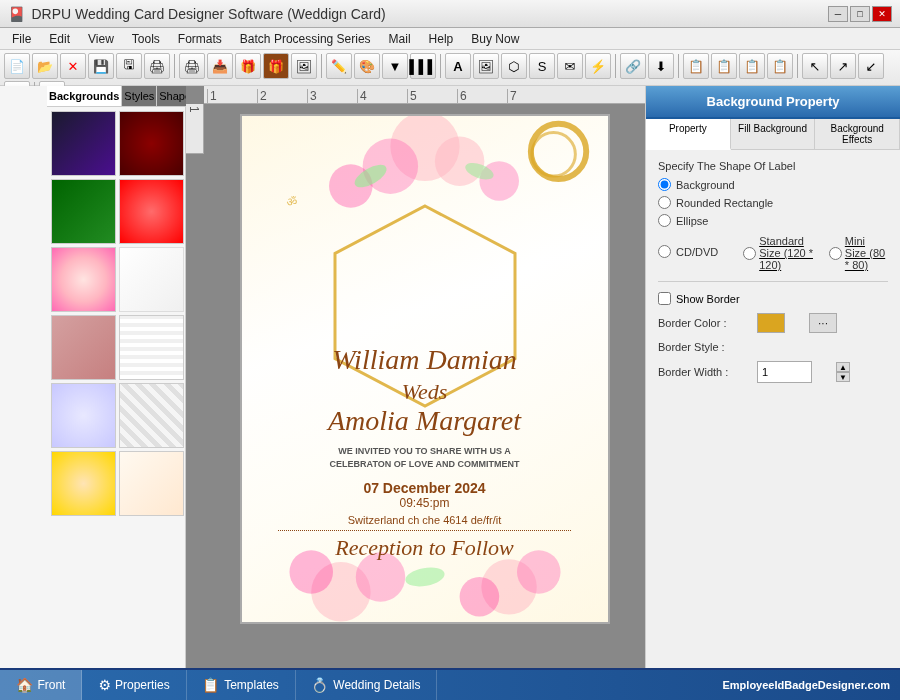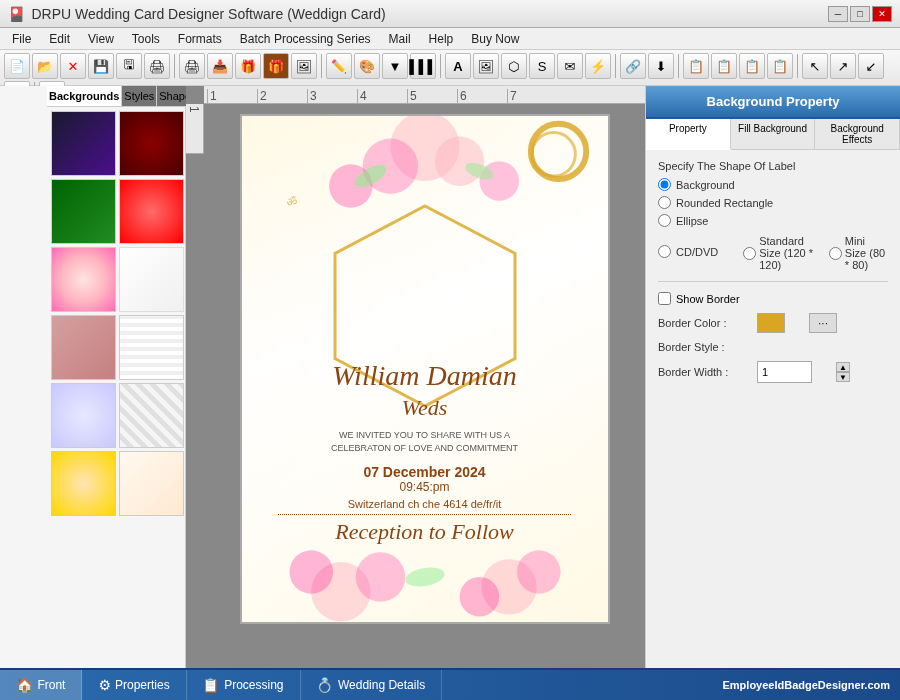--- a/index.html
+++ b/index.html
@@ -76,38 +76,38 @@
       border: 2px solid #aaa;
       position: relative;
       overflow: hidden;
       display: flex; flex-direction: column; align-items: center; justify-content: center;
     }
 
     
     .card-title { font-family: Georgia, serif; font-size: 28px; color: #8B4513; font-style: italic; text-align: center; line-height: 1.3; margin-top: 80px; }
     .card-subtitle { font-family: Georgia, serif; font-size: 22px; color: #8B4513; font-style: italic; text-align: center; }
     .card-name2 { font-family: Georgia, serif; font-size: 28px; color: #8B4513; font-style: italic; text-align: center; }
-    .card-body { font-size: 9px; color: #555; text-align: center; margin: 8px 24px; line-height: 1.5; font-weight: normal; }
+    .card-body { font-size: 9px; color: #555; text-align: center; margin: 8px 24px; line-height: 1.5; font-weight: bold; }
     .card-date { font-size: 14px; color: #8B4513; font-weight: bold; text-align: center; }
     .card-time { font-size: 12px; color: #8B4513; text-align: center; }
     .card-venue { font-size: 11px; color: #8B4513; text-align: center; margin: 4px; border-bottom: 1px dotted #8B4513; padding-bottom: 4px; width: 80%; }
     .card-reception { font-family: Georgia, serif; font-size: 22px; color: #8B4513; font-style: italic; text-align: center; }
     .card-inner { position: relative; z-index: 2; display: flex; flex-direction: column; align-items: center; width: 100%; }
 
     
     #right-panel { width: 255px; background: #f0f0f0; border-left: 1px solid #ccc; display: flex; flex-direction: column; }
     #right-header { background: linear-gradient(to bottom, #5a9fd4, #2a6aad); color: white; text-align: center; padding: 8px; font-size: 13px; font-weight: bold; border-bottom: 2px solid #1a5a9d; }
     #right-tabs { display: flex; border-bottom: 1px solid #ccc; background: #e8e8e8; }
     .right-tab { flex: 1; text-align: center; padding: 4px 2px; cursor: pointer; font-size: 10px; border-right: 1px solid #ccc; }
     .right-tab.active { background: #fff; border-bottom: 2px solid #fff; margin-bottom: -1px; }
     #right-content { padding: 10px 12px; flex: 1; }
     .section-label { font-size: 11px; color: #333; margin-bottom: 6px; font-weight: 500; }
     .radio-row { display: flex; align-items: center; gap: 5px; margin-bottom: 5px; }
     .radio-row label { font-size: 11px; color: #333; }
-    .sub-options { margin-left: 20px; display: flex; gap: 6px; margin-top: 3px; }
+    .sub-options { margin-left: 20px; display: flex; gap: 6px; margin-top: 3px; text-decoration: underline; }
     .sub-radio { display: flex; align-items: center; gap: 3px; font-size: 10px; color: #888; }
     .divider-h { height: 1px; background: #ccc; margin: 10px 0; }
     .field-row { display: flex; align-items: center; gap: 24px; margin-bottom: 8px; }
     .field-label { font-size: 11px; color: #333; width: 75px; }
     .color-swatch { width: 28px; height: 20px; background: #DAA520; border: 1px solid #aaa; cursor: pointer; }
     .color-dots { width: 28px; height: 20px; background: #ddd; border: 1px solid #aaa; display: flex; align-items: center; justify-content: center; font-size: 10px; cursor: pointer; }
     .styled-select { flex: 1; height: 22px; border: 1px solid #aaa; background: #fff; font-size: 11px; padding: 0 3px; }
     .number-input { width: 55px; height: 22px; border: 1px solid #aaa; background: #fff; font-size: 11px; padding: 0 4px; }
     .spinner { display: flex; flex-direction: column; }
     .spinner-btn { width: 14px; height: 10px; border: 1px solid #aaa; background: #ddd; font-size: 8px; display: flex; align-items: center; justify-content: center; cursor: pointer; }
@@ -310,20 +310,21 @@
         </svg>
 
         <svg style="position:absolute;top:80px;left:50%;transform:translateX(-50%);width:220px;height:220px;" viewBox="0 0 220 220">
           <polygon points="110,10 200,57.5 200,162.5 110,210 20,162.5 20,57.5" fill="none" stroke="#DAA520" stroke-width="3" opacity="0.8"></polygon>
         </svg>
 
         <div class="card-inner">
           <div style="height:85px;"></div>
           <div class="card-title">William Damian</div>
           <div class="card-subtitle">Weds</div>
+          <div class="card-name2">Amolia Margaret</div>
           <div class="card-body">WE INVITED YOU TO SHARE WITH US A<br>CELEBRATON OF LOVE AND COMMITMENT</div>
           <div class="card-date">07 December 2024</div>
           <div class="card-time">09:45:pm</div>
           <div class="card-venue">Switzerland ch che 4614 de/fr/it</div>
           <div class="card-reception">Reception to Follow</div>
         </div>
 
         <svg style="position:absolute;bottom:0;left:0;width:100%;height:100px;" viewBox="0 0 370 100">
           <circle cx="100" cy="70" r="30" fill="rgba(255,182,193,0.5)"></circle>
           <circle cx="140" cy="55" r="25" fill="rgba(255,105,180,0.4)"></circle>
@@ -411,20 +412,20 @@
   <div class="bottom-btn active">
     <span class="bottom-icon">🏠</span>
     <span>Front</span>
   </div>
   <div class="bottom-btn">
     <span class="bottom-icon">⚙</span>
     <span>Properties</span>
   </div>
   <div class="bottom-btn">
     <span class="bottom-icon">📋</span>
-    <span>Processing</span>
+    <span>Templates</span>
   </div>
   <div class="bottom-btn">
     <span class="bottom-icon">💍</span>
     <span>Wedding Details</span>
   </div>
   <div class="bottom-brand">EmployeeIdBadgeDesigner.com</div>
 </div>
 
 </body></html>

